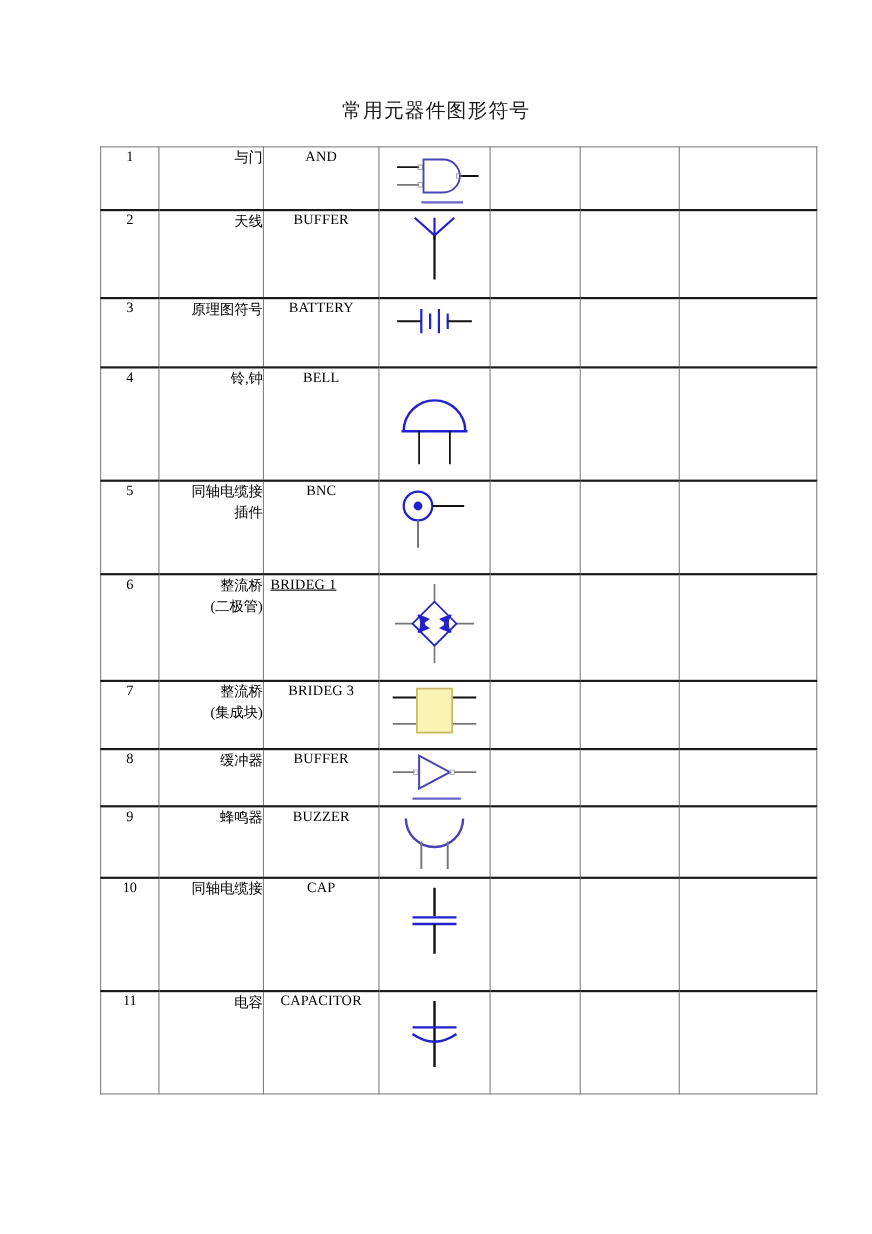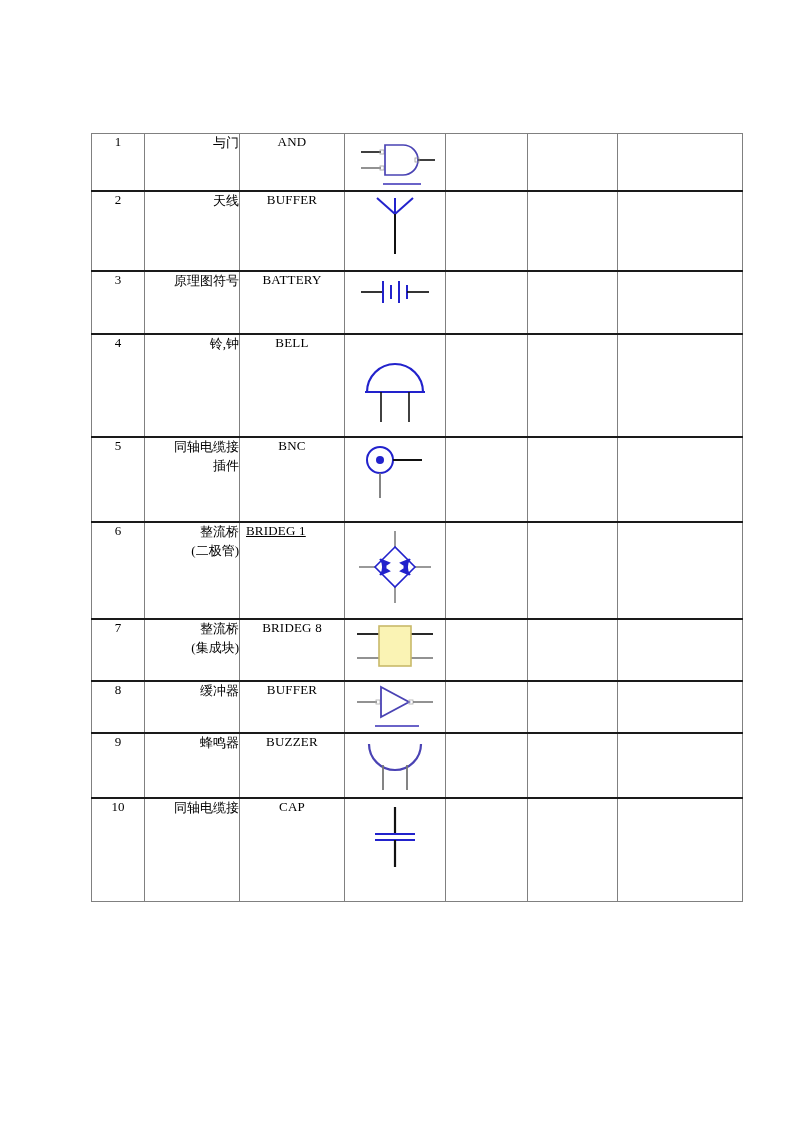--- a/index.html
+++ b/index.html
@@ -112,20 +112,21 @@
   svg { display: block; }
 
   
   td.vmid { vertical-align: middle; padding-top: 0; }
 </style>
 </head>
 <body>
 
 <div class="page">
 
+  <div class="doc-title">常用元器件图形符号</div>
 
   <div class="table-wrap">
     <table class="symtable">
       <colgroup>
         <col class="c-idx">
           <col class="c-cn">
           <col class="c-lib">
           <col class="c-sch">
         <col class="c-desig">
           <col class="c-pkgname">
@@ -261,21 +262,21 @@
             </div>
           </td>
           <td class="blank"></td>
           <td class="blank"></td>
           <td class="blank"></td>
         </tr>
 
         <tr class="thick-top" style="height:62px">
           <td class="idx vmid">7</td>
           <td class="cn vmid"><span>整流桥</span><br><span>(集成块)</span></td>
-          <td class="lib vmid">BRIDEG 8</td>
+          <td class="lib vmid">BRIDEG 3</td>
           <td class="sch">
             <div class="symbol-box">
               <svg width="92" height="52" viewBox="0 0 92 52">
                 <line x1="8" y1="14" x2="30" y2="14" stroke="#111111" stroke-width="1.8"></line>
                 <line x1="8" y1="38" x2="30" y2="38" stroke="#777777" stroke-width="1.6"></line>
                 <line x1="62" y1="14" x2="84" y2="14" stroke="#111111" stroke-width="1.8"></line>
                 <line x1="62" y1="38" x2="84" y2="38" stroke="#777777" stroke-width="1.6"></line>
                 <rect x="30" y="6" width="32" height="40" fill="#faf3b4" stroke="#c9b96a" stroke-width="1.6"></rect>
               </svg>
             </div>
@@ -336,18 +337,35 @@
                 <line x1="10" y1="41" x2="50" y2="41" stroke="#2222cc" stroke-width="2.2"></line>
                 <line x1="30" y1="41" x2="30" y2="68" stroke="#111111" stroke-width="2.2"></line>
               </svg>
             </div>
           </td>
           <td class="blank"></td>
           <td class="blank"></td>
           <td class="blank"></td>
         </tr>
 
+        <tr class="thick-top" style="height:93px">
+          <td class="idx vmid">11</td>
+          <td class="cn vmid">电容</td>
+          <td class="lib vmid">CAPACITOR</td>
+          <td class="sch">
+            <div class="symbol-box">
+              <svg width="60" height="76" viewBox="0 0 60 76">
+                <line x1="30" y1="8" x2="30" y2="68" stroke="#111111" stroke-width="2.2"></line>
+                <line x1="10" y1="32" x2="50" y2="32" stroke="#2222cc" stroke-width="2.2"></line>
+                <path d="M10 38 Q30 52 50 38" fill="none" stroke="#2222cc" stroke-width="2.2"></path>
+              </svg>
+            </div>
+          </td>
+          <td class="blank"></td>
+          <td class="blank"></td>
+          <td class="blank"></td>
+        </tr>
 
       </tbody>
     </table>
   </div>
 
 </div>
 
 </body></html>

